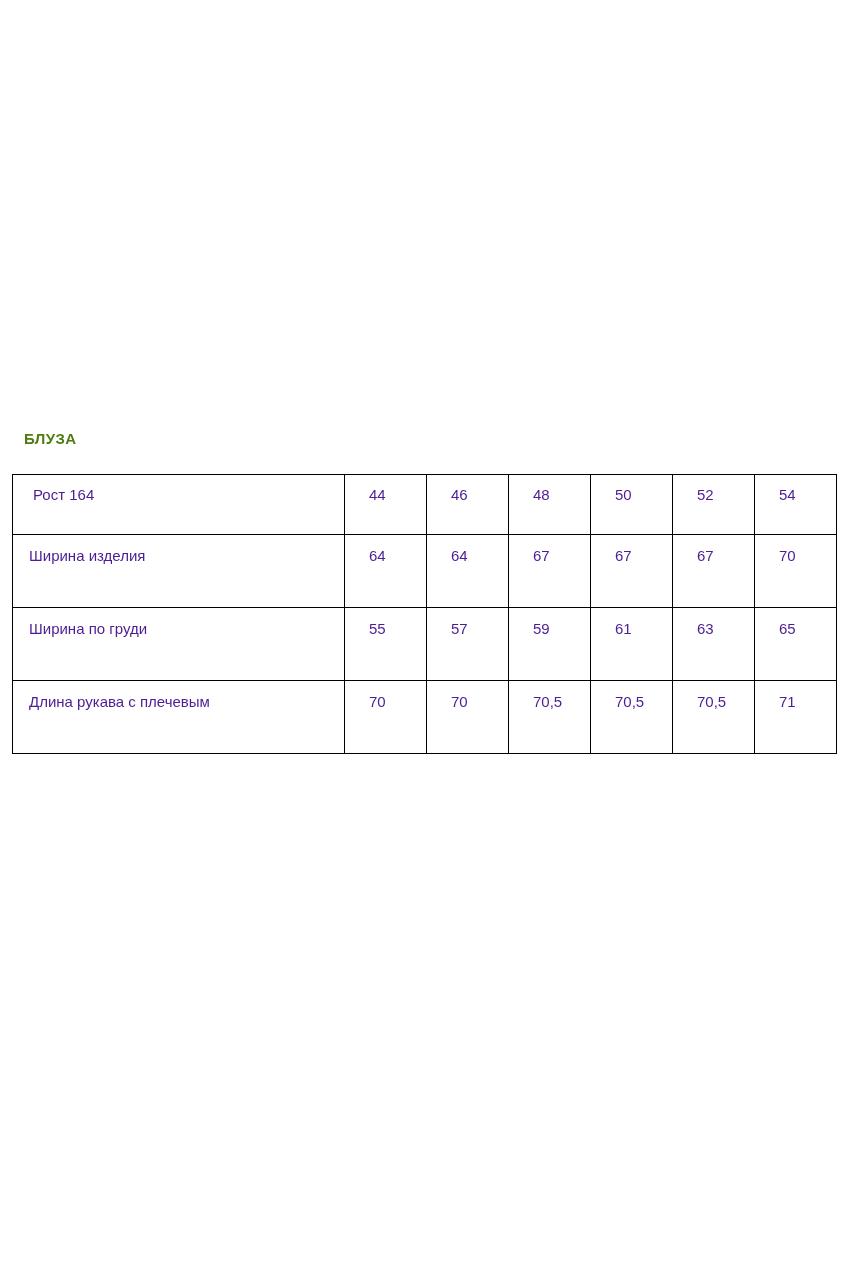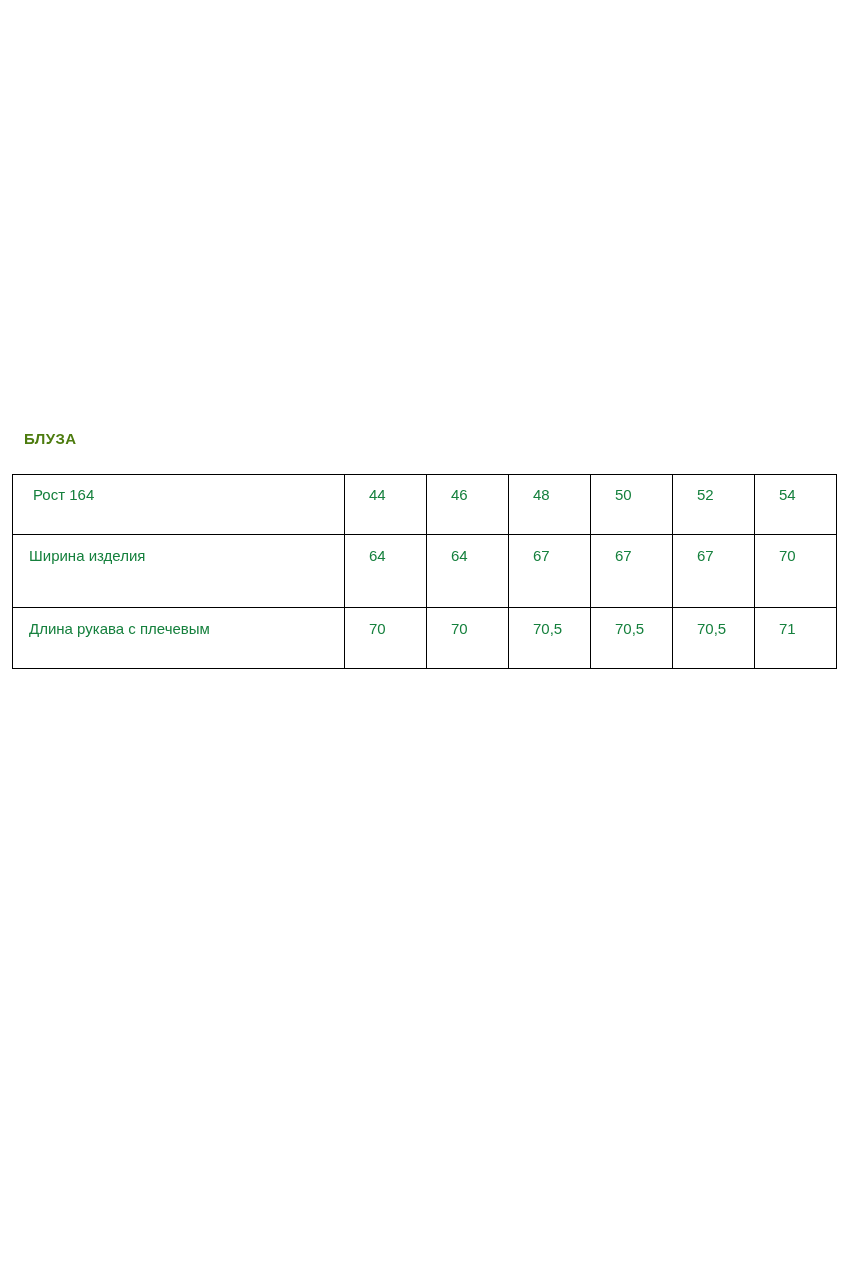--- a/index.html
+++ b/index.html
@@ -39,21 +39,21 @@
     left: 12px;
     top: 474px;
     width: 822px;
     border-collapse: collapse;
     table-layout: fixed;
   }
 
   .size-table td {
     border: 1px solid #000000;
     font-size: 15px;
-    color: #15803d;
+    color: #4c1d95;
     vertical-align: top;
     padding: 12px 0 0 0;
   }
 
   .size-table td.label {
     padding-left: 16px;
     text-align: left;
   }
 
   .size-table td.value {
@@ -66,21 +66,21 @@
   }
 
   .size-table tr.head td.label {
     padding-left: 20px;
   }
 
   
   .size-table tr.head      { height: 60px; }
   .size-table tr.r0        { height: 73px; }
   .size-table tr.r1        { height: 73px; }
-  .size-table tr.r2        { height: 61px; }
+  .size-table tr.r2        { height: 73px; }
   .size-table tr.r3        { height: 72px; }
 
   col.c-label { width: 332px; }
   col.c-val   { width: 82px; }
 </style>
 </head>
 <body>
 
 <div class="page">
 
@@ -110,20 +110,29 @@
       <tr class="r0">
         <td class="label">Ширина изделия</td>
         <td class="value">64</td>
         <td class="value">64</td>
         <td class="value">67</td>
         <td class="value">67</td>
         <td class="value">67</td>
         <td class="value">70</td>
       </tr>
 
+      <tr class="r1">
+        <td class="label">Ширина по груди</td>
+        <td class="value">55</td>
+        <td class="value">57</td>
+        <td class="value">59</td>
+        <td class="value">61</td>
+        <td class="value">63</td>
+        <td class="value">65</td>
+      </tr>
 
       <tr class="r2">
         <td class="label">Длина рукава с плечевым</td>
         <td class="value">70</td>
         <td class="value">70</td>
         <td class="value">70,5</td>
         <td class="value">70,5</td>
         <td class="value">70,5</td>
         <td class="value">71</td>
       </tr>

